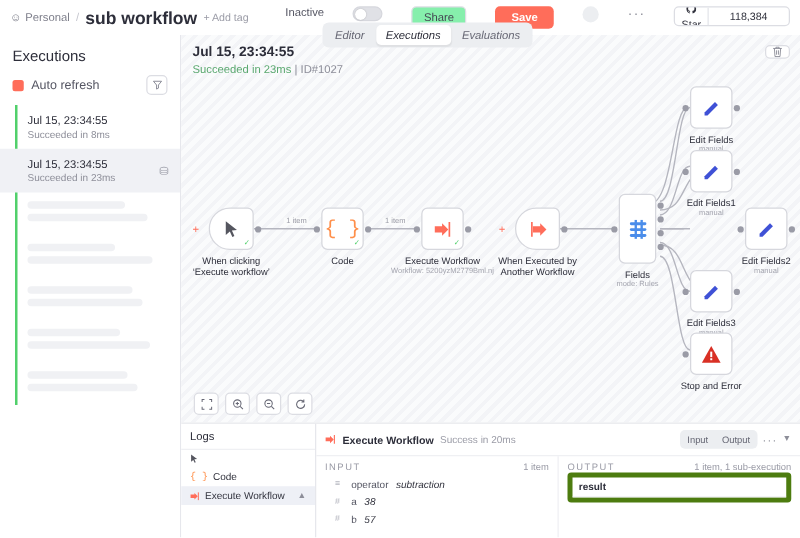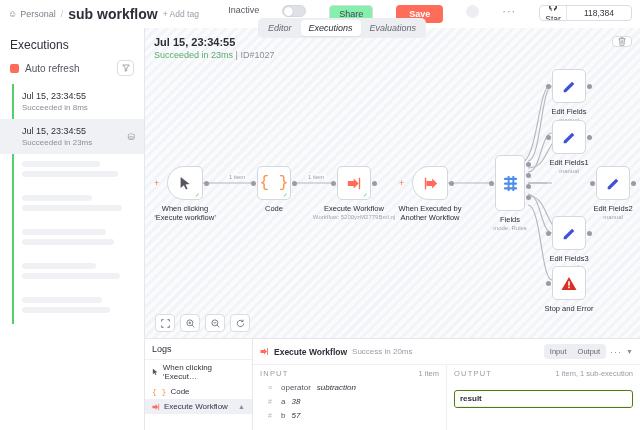--- a/index.html
+++ b/index.html
@@ -163,21 +163,21 @@
   .seg-btn { font-size: 7.5px; padding: 2px 5px; border-radius: 3px; color: #666774; }
   .io-body { display: flex; flex: 1; }
   .panel { flex: 1; padding: 4px 7px; }
   .panel.input { border-right: 1px solid #eff0f3; }
   .panel-head { display: flex; align-items: center; font-size: 7.5px; color: #9a9ba6; letter-spacing: 1.2px; }
   .panel-count { margin-left: auto; font-size: 7.5px; color: #9a9ba6; letter-spacing: 0; }
   .field-row { display: flex; align-items: center; gap: 6px; font-size: 8px; margin-top: 5px; padding-left: 8px; }
   .ftype { color: #b5b6bf; font-size: 7px; width: 7px; }
   .fkey { color: #555663; }
   .fval { color: #32333e; font-style: italic; }
-  .out-table { margin-top: 12px; border: 1px solid #4d7c0f; border-radius: 3px; overflow: hidden; }
+  .out-table { margin-top: 0; border: 4px solid #4d7c0f; border-radius: 3px; overflow: hidden; }
   .out-th { font-size: 8px; font-weight: bold; padding: 3px 5px; border-bottom: 1px solid #eff0f3; color: #2d2e3a; }
   .out-td { font-size: 8px; padding: 3px 5px; color: #555663; }
 </style>
 </head>
 <body>
 
 <div class="app">
 
   <div class="topbar">
     <div class="breadcrumb">
@@ -464,21 +464,20 @@
   </div>
 
   <div class="bottom">
 
     <div class="logs-col">
       <div class="logs-head">Logs</div>
       <div class="log-row">
         <svg width="7" height="8" viewBox="0 0 16 18">
             <path fill="#55565f" d="M2 1l11 8.5-5 .6 2.5 5.4-2 1-2.5-5.4L2 14.5z"></path>
           </svg>
-        <span>When clicking ‘Execut…</span>
       </div>
       <div class="log-row">
         <span style="color:#ff8f4a;font-size:8px;font-family:'Liberation Mono',monospace;">{ }</span>
         <span>Code</span>
       </div>
       <div class="log-row selected">
         <svg width="8" height="8" viewBox="0 0 18 18">
             <path fill="#ff6d5a" d="M1 6h7V3l6 6-6 6v-3H1z"></path>
             <path fill="none" stroke="#ff6d5a" stroke-width="1.8" d="M15 2v14"></path>
           </svg>

